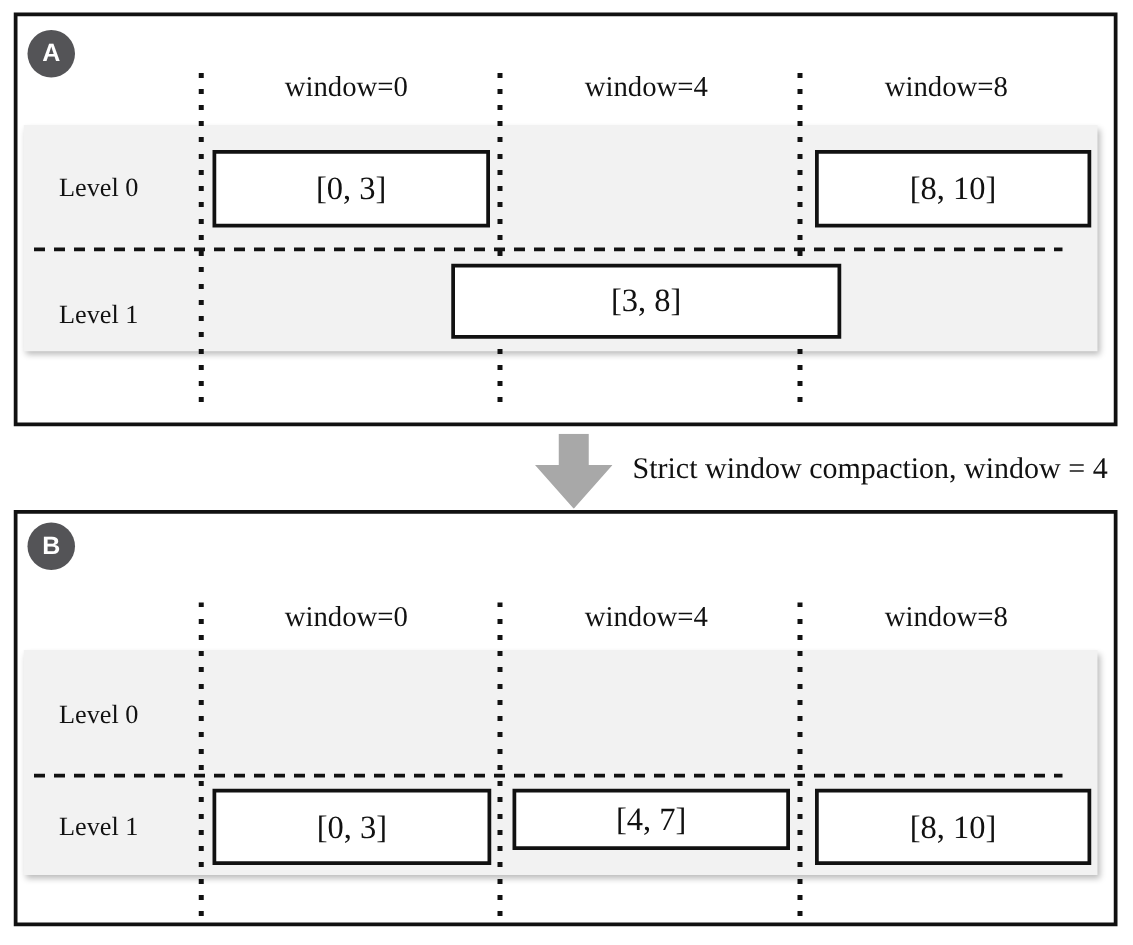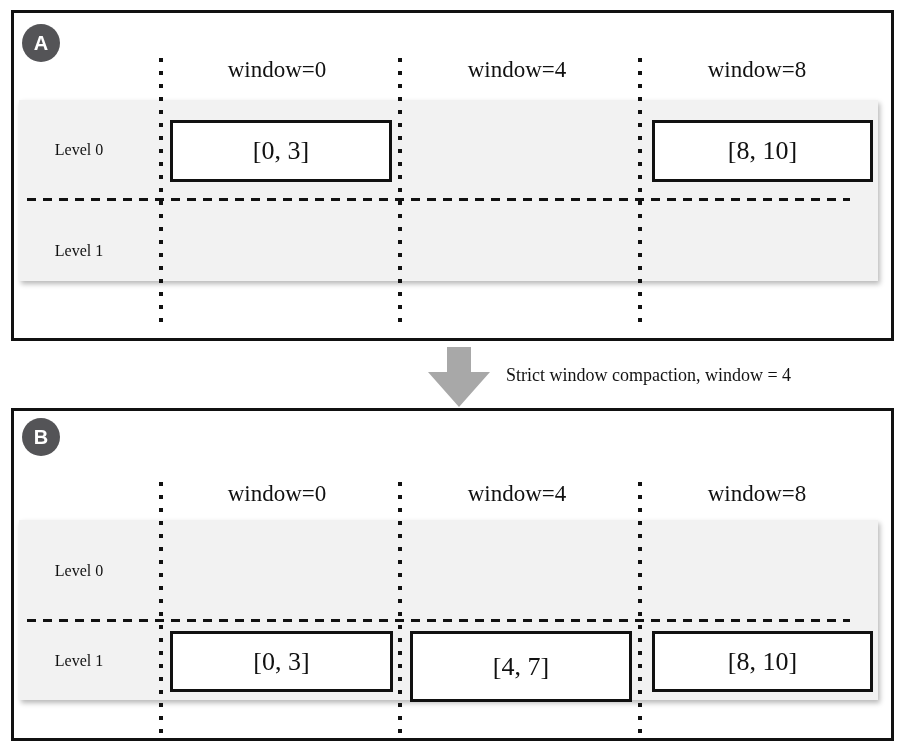--- a/index.html
+++ b/index.html
@@ -44,31 +44,31 @@
     position:absolute;height:3px;z-index:2;
     background-image:repeating-linear-gradient(to right,
       var(--guide) 0px,var(--guide) 9px,transparent 9px,transparent 16px);
   }
   .winlabel{
     position:absolute;width:240px;height:26px;text-align:center;
     font-size:23px;line-height:26px;z-index:3;
   }
   .lvllabel{
     position:absolute;left:27px;width:104px;height:26px;text-align:center;
-    font-size:16px;line-height:26px;z-index:3;
+    font-size:21px;line-height:26px;z-index:3;
   }
   .ibox{
     position:absolute;box-sizing:border-box;background:var(--box-background);
     border:3px solid var(--box-border);text-align:center;font-size:26px;
     z-index:3;display:flex;align-items:center;justify-content:center;
   }
   .arrow-wrap{position:absolute;left:428px;top:347px;width:62px;height:60px;z-index:4;}
   .transition-label{
     position:absolute;left:506px;top:361px;height:28px;line-height:28px;
-    font-size:18px;white-space:nowrap;z-index:4;
+    font-size:24px;white-space:nowrap;z-index:4;
   }
 </style>
 </head>
 <body>
 
 <div class="stage">
 
   <div class="panel" style="left:11px;top:10px;width:883px;height:331px;"></div>
 
   <div class="badge" style="left:22px;top:24px;">A</div>
@@ -83,20 +83,21 @@
   <div class="winlabel" style="left:397px;top:57px;">window=4</div>
   <div class="winlabel" style="left:637px;top:57px;">window=8</div>
 
   <div class="hdash" style="left:27px;top:198px;width:823px;"></div>
 
   <div class="lvllabel" style="top:137px;">Level 0</div>
   <div class="lvllabel" style="top:238px;">Level 1</div>
 
   <div class="ibox" style="left:170px;top:120px;width:222px;height:62px;">[0, 3]</div>
   <div class="ibox" style="left:652px;top:120px;width:221px;height:62px;">[8, 10]</div>
+  <div class="ibox" style="left:361px;top:211px;width:312px;height:60px;">[3, 8]</div>
 
   <div class="arrow-wrap">
     <svg width="62" height="60" viewBox="0 0 62 60" xmlns="http://www.w3.org/2000/svg">
       <polygon points="19,0 43,0 43,25 62,25 31,60 0,25 19,25" fill="var(--arrow)"></polygon>
     </svg>
   </div>
   <div class="transition-label">Strict window compaction, window = 4</div>
 
   <div class="panel" style="left:11px;top:408px;width:883px;height:333px;"></div>
 
@@ -111,16 +112,16 @@
   <div class="winlabel" style="left:157px;top:481px;">window=0</div>
   <div class="winlabel" style="left:397px;top:481px;">window=4</div>
   <div class="winlabel" style="left:637px;top:481px;">window=8</div>
 
   <div class="hdash" style="left:27px;top:619px;width:823px;"></div>
 
   <div class="lvllabel" style="top:558px;">Level 0</div>
   <div class="lvllabel" style="top:648px;">Level 1</div>
 
   <div class="ibox" style="left:170px;top:631px;width:223px;height:61px;">[0, 3]</div>
-  <div class="ibox" style="left:410px;top:631px;width:222px;height:71px;">[4, 7]</div>
+  <div class="ibox" style="left:410px;top:631px;width:222px;height:49px;">[4, 7]</div>
   <div class="ibox" style="left:652px;top:631px;width:221px;height:61px;">[8, 10]</div>
 
 </div>
 
 </body></html>

